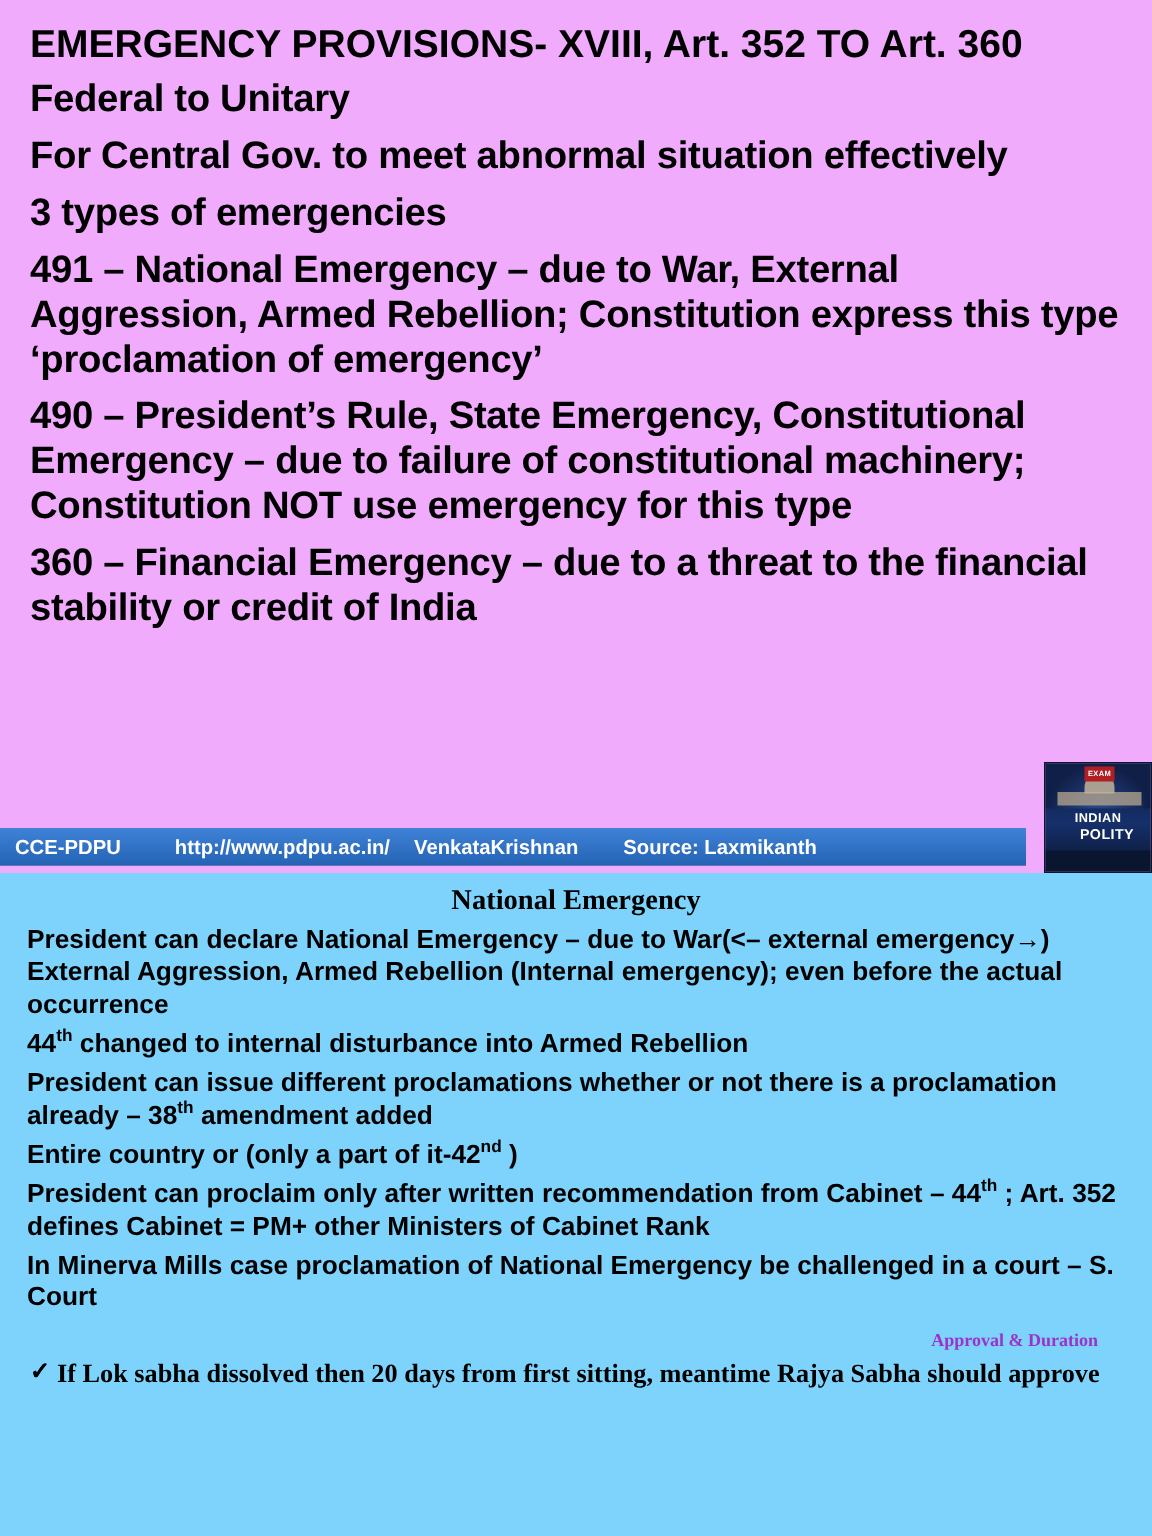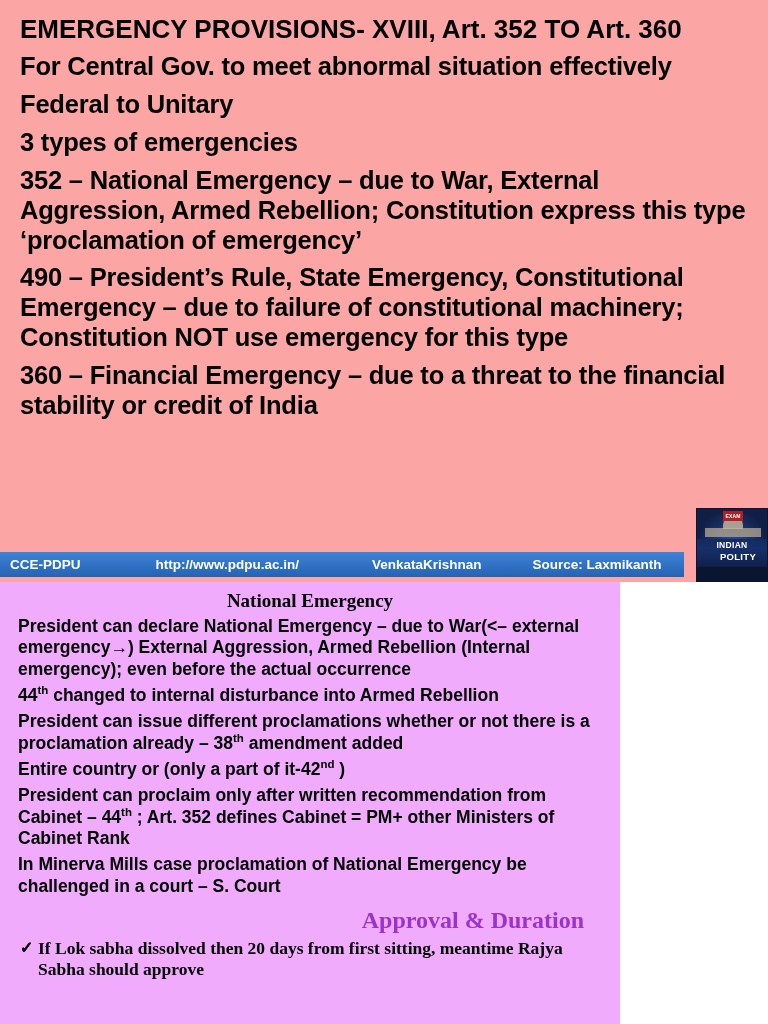--- a/index.html
+++ b/index.html
@@ -19,21 +19,21 @@
     width: 768px;
     height: 1024px;
     position: relative;
   }
 
   
   .slide-one {
     position: relative;
     width: 768px;
     height: 582px;
-    background: #fca5a5;
+    background: #f0abfc;
     overflow: hidden;
   }
   .slide-one-body {
     padding: 14px 18px 0 20px;
   }
   .bullet-line {
     font-weight: bold;
     font-size: 25.5px;
     line-height: 1.17;
     letter-spacing: -0.2px;
@@ -131,31 +131,31 @@
     color: #ffffff;
     font-size: 13.5px;
     font-weight: bold;
     font-family: "Liberation Sans", sans-serif;
   }
   .footer-banner .cell {
     white-space: nowrap;
   }
   .footer-banner .c1 { margin-left: 10px; }
   .footer-banner .c2 { margin-left: 36px; }
-  .footer-banner .c3 { margin-left: 34px; }
-  .footer-banner .c4 { margin-left: 12px; }
+  .footer-banner .c3 { margin-left: 16px; }
+  .footer-banner .c4 { margin-left: 30px; }
 
   
   .slide-two {
     position: absolute;
     left: 0;
     top: 582px;
-    width: 620px;
+    width: 768px;
     height: 442px;
-    background: #f0abfc;
+    background: #7dd3fc;
     overflow: hidden;
     font-family: "Liberation Serif", serif;
   }
   .s2-title {
     text-align: center;
     font-weight: bold;
     font-size: 19px;
     margin: 8px 0 4px 0;
     font-family: "Liberation Serif", serif;
     color: #000;
@@ -172,21 +172,21 @@
     font-family: Liberation Sans, sans-serif;
   }
   .s2-line sup {
     font-size: 11.5px;
     vertical-align: super;
     line-height: 0;
   }
   .s2-approval {
     text-align: right;
     font-weight: bold;
-    font-size: 24px;
+    font-size: 12px;
     color: #9933cc;
     margin: 10px 22px 4px 0;
     font-family: "Liberation Serif", serif;
   }
   .s2-check {
     font-weight: bold;
     font-size: 17.5px;
     line-height: 1.22;
     margin: 0 0 4px 0;
     color: #000;
@@ -202,41 +202,41 @@
   }
 </style>
 </head>
 <body>
 
 <div class="page">
 
   <div class="slide-one">
     <div class="slide-one-body">
       <p class="bullet-line title">EMERGENCY PROVISIONS- XVIII, Art. 352 TO Art. 360</p>
+      <p class="bullet-line">Federal to Unitary</p>
       <p class="bullet-line">For Central Gov. to meet abnormal situation effectively</p>
-      <p class="bullet-line">Federal to Unitary</p>
       <p class="bullet-line">3 types of emergencies</p>
-      <p class="bullet-line">352 – National Emergency – due to War, External Aggression, Armed Rebellion; Constitution express this type ‘proclamation of emergency’</p>
+      <p class="bullet-line">491 – National Emergency – due to War, External Aggression, Armed Rebellion; Constitution express this type ‘proclamation of emergency’</p>
       <p class="bullet-line">490 – President’s Rule, State Emergency, Constitutional Emergency – due to failure of constitutional machinery; Constitution NOT use emergency for this type</p>
       <p class="bullet-line">360 – Financial Emergency – due to a threat to the financial stability or credit of India</p>
     </div>
 
     <div class="polity-thumb">
       <div class="sky"></div>
       <div class="base"></div>
       <div class="dome"></div>
       <div class="red-chip">
         <div class="red-chip-text">EXAM</div>
       </div>
       <div class="label-top">INDIAN</div>
       <div class="label-bottom">POLITY</div>
       <div class="strip"></div>
     </div>
 
-    <div class="footer-banner" style="background-color: rgb(47, 111, 196); gap: 39px;">
+    <div class="footer-banner" style="background-color: rgb(47, 111, 196);">
       <span class="cell c1">CCE-PDPU</span>
       <span class="cell c2">http://www.pdpu.ac.in/</span>
       <span class="cell c3">VenkataKrishnan</span>
       <span class="cell c4">Source: Laxmikanth</span>
     </div>
   </div>
 
   <div class="slide-two">
     <div class="s2-title">National Emergency</div>
     <div class="s2-body">

